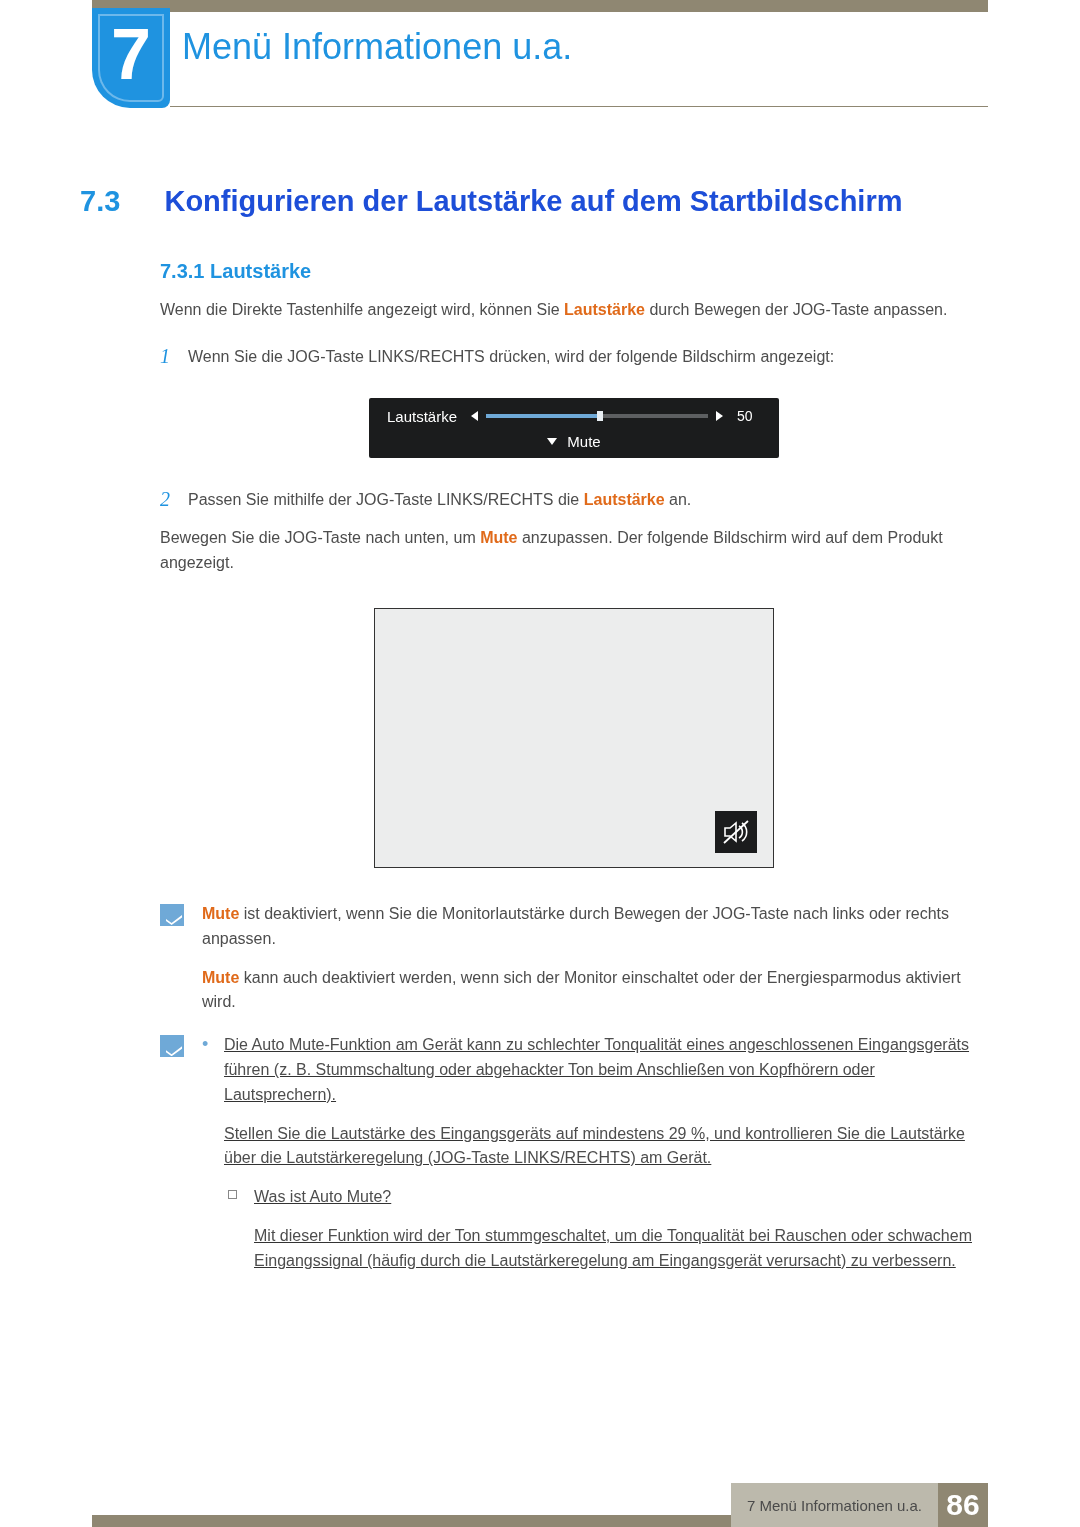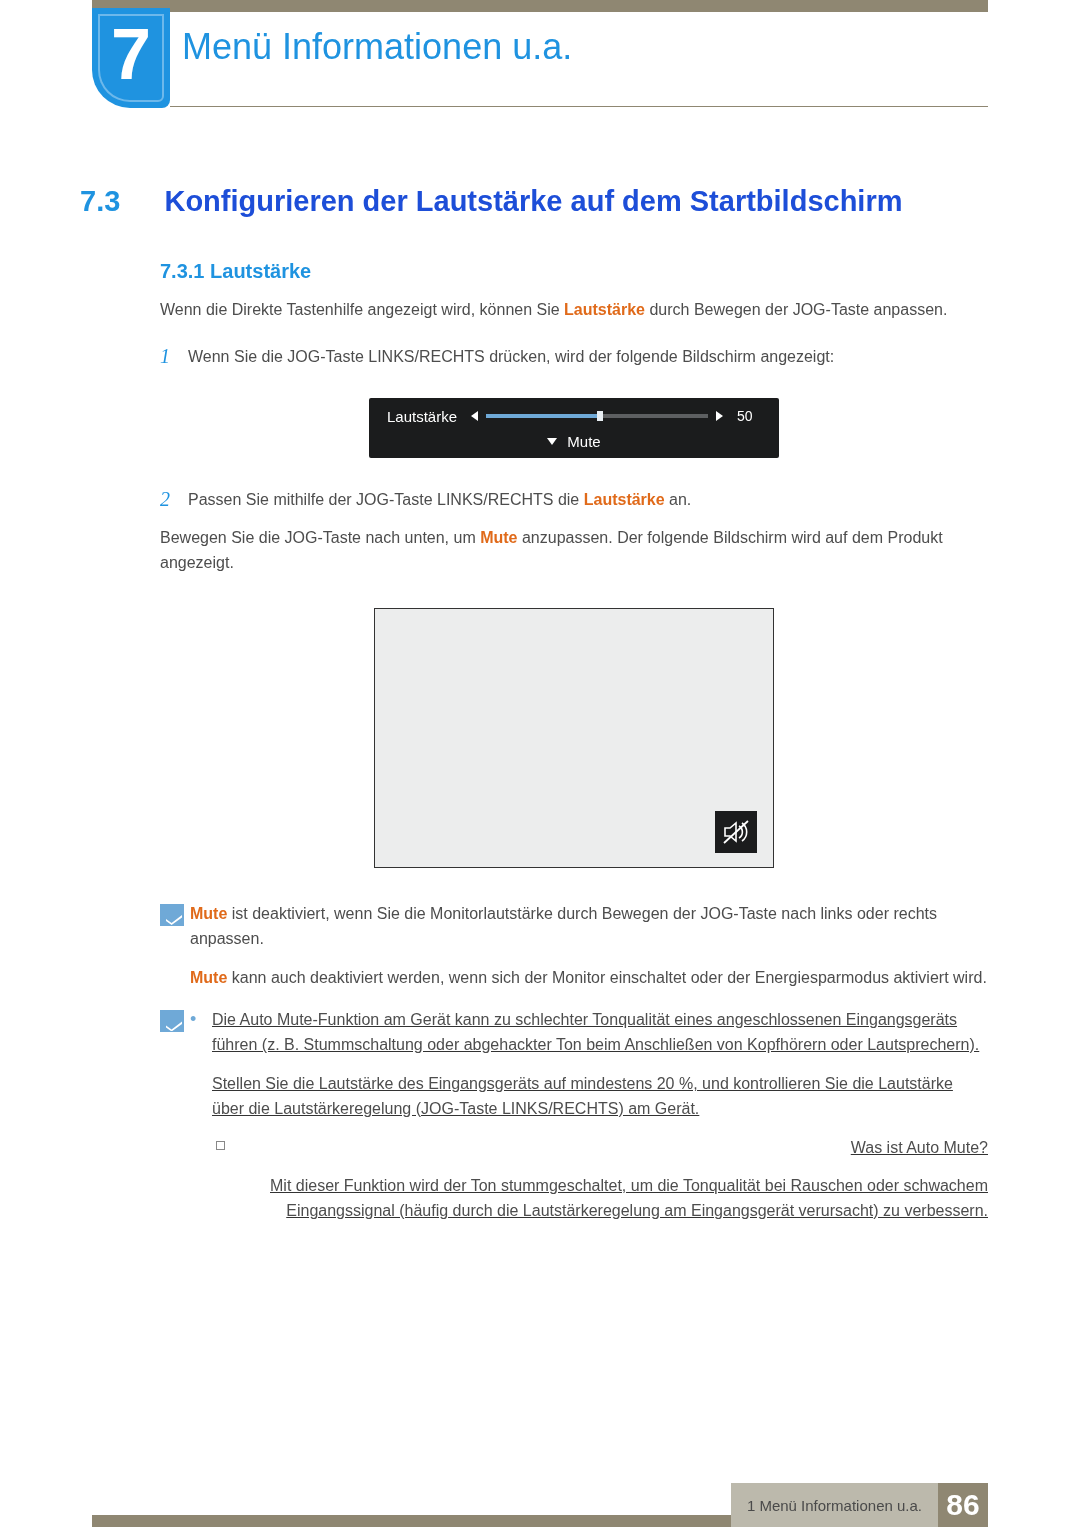--- a/index.html
+++ b/index.html
@@ -67,33 +67,33 @@
   .mute-screen {
     margin: 32px auto 34px auto; width: 400px; height: 260px; background: #eceded;
     border: 1px solid #333; position: relative;
   }
   .mute-icon-holder {
     position: absolute; right: 16px; bottom: 14px; width: 42px; height: 42px;
     background: #1b1c1d; display: flex; align-items: center; justify-content: center;
   }
   .mute-icon-holder svg { display: block; }
 
-  .info-row { display: flex; align-items: flex-start; gap: 6px; margin-top: 6px; margin-bottom: 6px; }
+  .info-row { display: flex; align-items: flex-start; gap: 18px; margin-top: 6px; margin-bottom: 6px; }
   .info-col { flex: 1; }
   .note-icon { width: 24px; height: 22px; flex: 0 0 24px; position: relative; background: #6fa9d7; margin-top: 2px; }
   .note-icon::after {
     content: ""; position: absolute; right: 2px; bottom: 1px; width: 16px; height: 10px;
     background: #fff; clip-path: polygon(0 40%, 35% 80%, 100% 0, 100% 25%, 35% 100%, 0 60%);
   }
 
   .bullet-list { list-style: none; }
   .bullet-list > li { position: relative; padding-left: 22px; margin-bottom: 14px; text-decoration: underline; }
   .bullet-list > li::before { content: "•"; position: absolute; left: 0; top: 0; color: #6fa9d7; font-size: 18px; line-height: 1.3; }
   .sub-list { list-style: none; margin-top: 14px; }
-  .sub-list > li { position: relative; padding-left: 30px; text-align: right; }
+  .sub-list > li { position: relative; padding-left: 30px; }
   .sub-marker { position: absolute; left: 4px; top: 5px; width: 9px; height: 9px; border: 1px solid #888; }
 
   .gap { margin-top: 14px; }
 
   .bottom-strip { position: absolute; bottom: 0; left: 92px; right: 92px; height: 12px; background: #8f8772; }
   .footer {
     position: absolute; bottom: 0; right: 92px; height: 44px; display: flex; align-items: stretch;
     font-size: 15px;
   }
   .footer-text { display: flex; align-items: center; padding: 0 16px; background: #bcb9ac; color: #4a4a4a; }
@@ -183,34 +183,34 @@
           </p>
         </div>
       </div>
 
       <div class="info-row" style="margin-top:18px;">
         <div class="note-icon"></div>
         <div class="info-col">
           <ul class="bullet-list">
             <li>
               <p>Die Auto Mute-Funktion am Gerät kann zu schlechter Tonqualität eines angeschlossenen Eingangsgeräts führen (z. B. Stummschaltung oder abgehackter Ton beim Anschließen von Kopfhörern oder Lautsprechern).</p>
-              <p class="gap">Stellen Sie die Lautstärke des Eingangsgeräts auf mindestens 20 %, und kontrollieren Sie die Lautstärke über die Lautstärkeregelung (JOG-Taste LINKS/RECHTS) am Gerät.</p>
+              <p class="gap">Stellen Sie die Lautstärke des Eingangsgeräts auf mindestens 29 %, und kontrollieren Sie die Lautstärke über die Lautstärkeregelung (JOG-Taste LINKS/RECHTS) am Gerät.</p>
               <ul class="sub-list">
                 <li>
                   <span class="sub-marker"></span>
                   <p>Was ist Auto Mute?</p>
                   <p class="gap">Mit dieser Funktion wird der Ton stummgeschaltet, um die Tonqualität bei Rauschen oder schwachem Eingangssignal (häufig durch die Lautstärkeregelung am Eingangsgerät verursacht) zu verbessern.</p>
                 </li>
               </ul>
             </li>
           </ul>
         </div>
       </div>
 
     </div>
   </div>
 
   <div class="bottom-strip"></div>
   <div class="footer">
-    <div class="footer-text">1  Menü Informationen u.a.</div>
+    <div class="footer-text">7  Menü Informationen u.a.</div>
     <div class="footer-page">86</div>
   </div>
 </div>
 
 </body></html>

